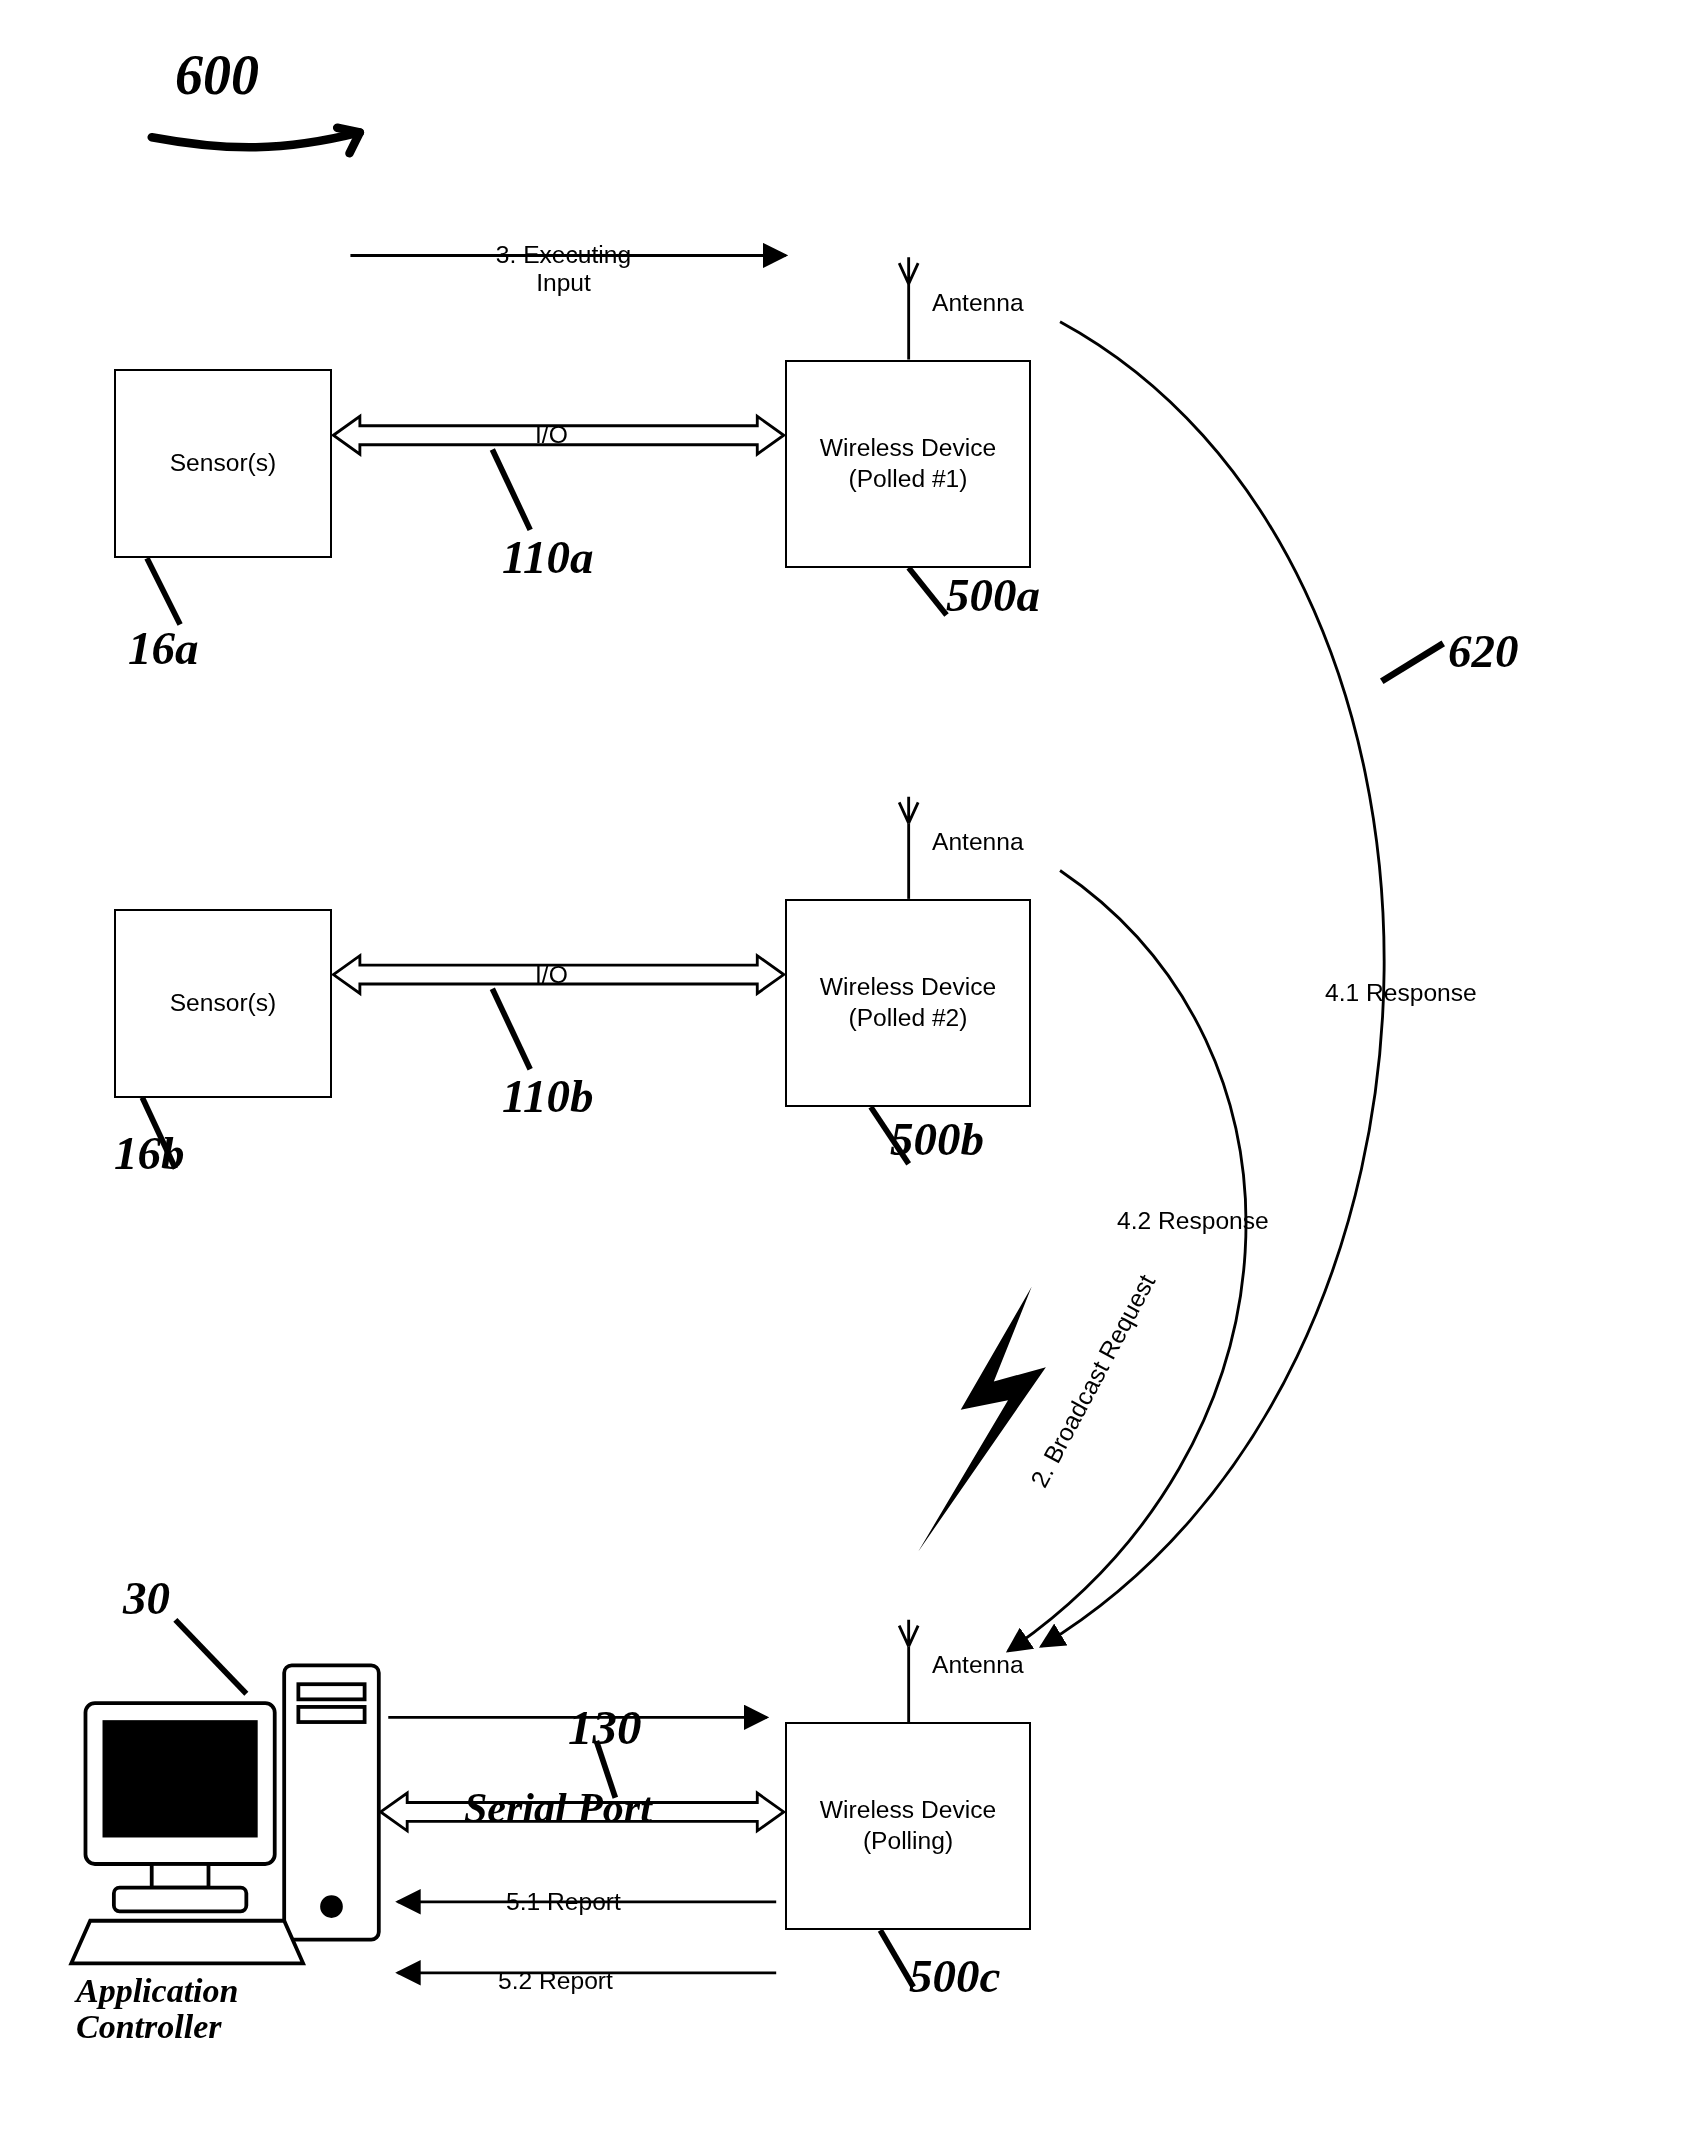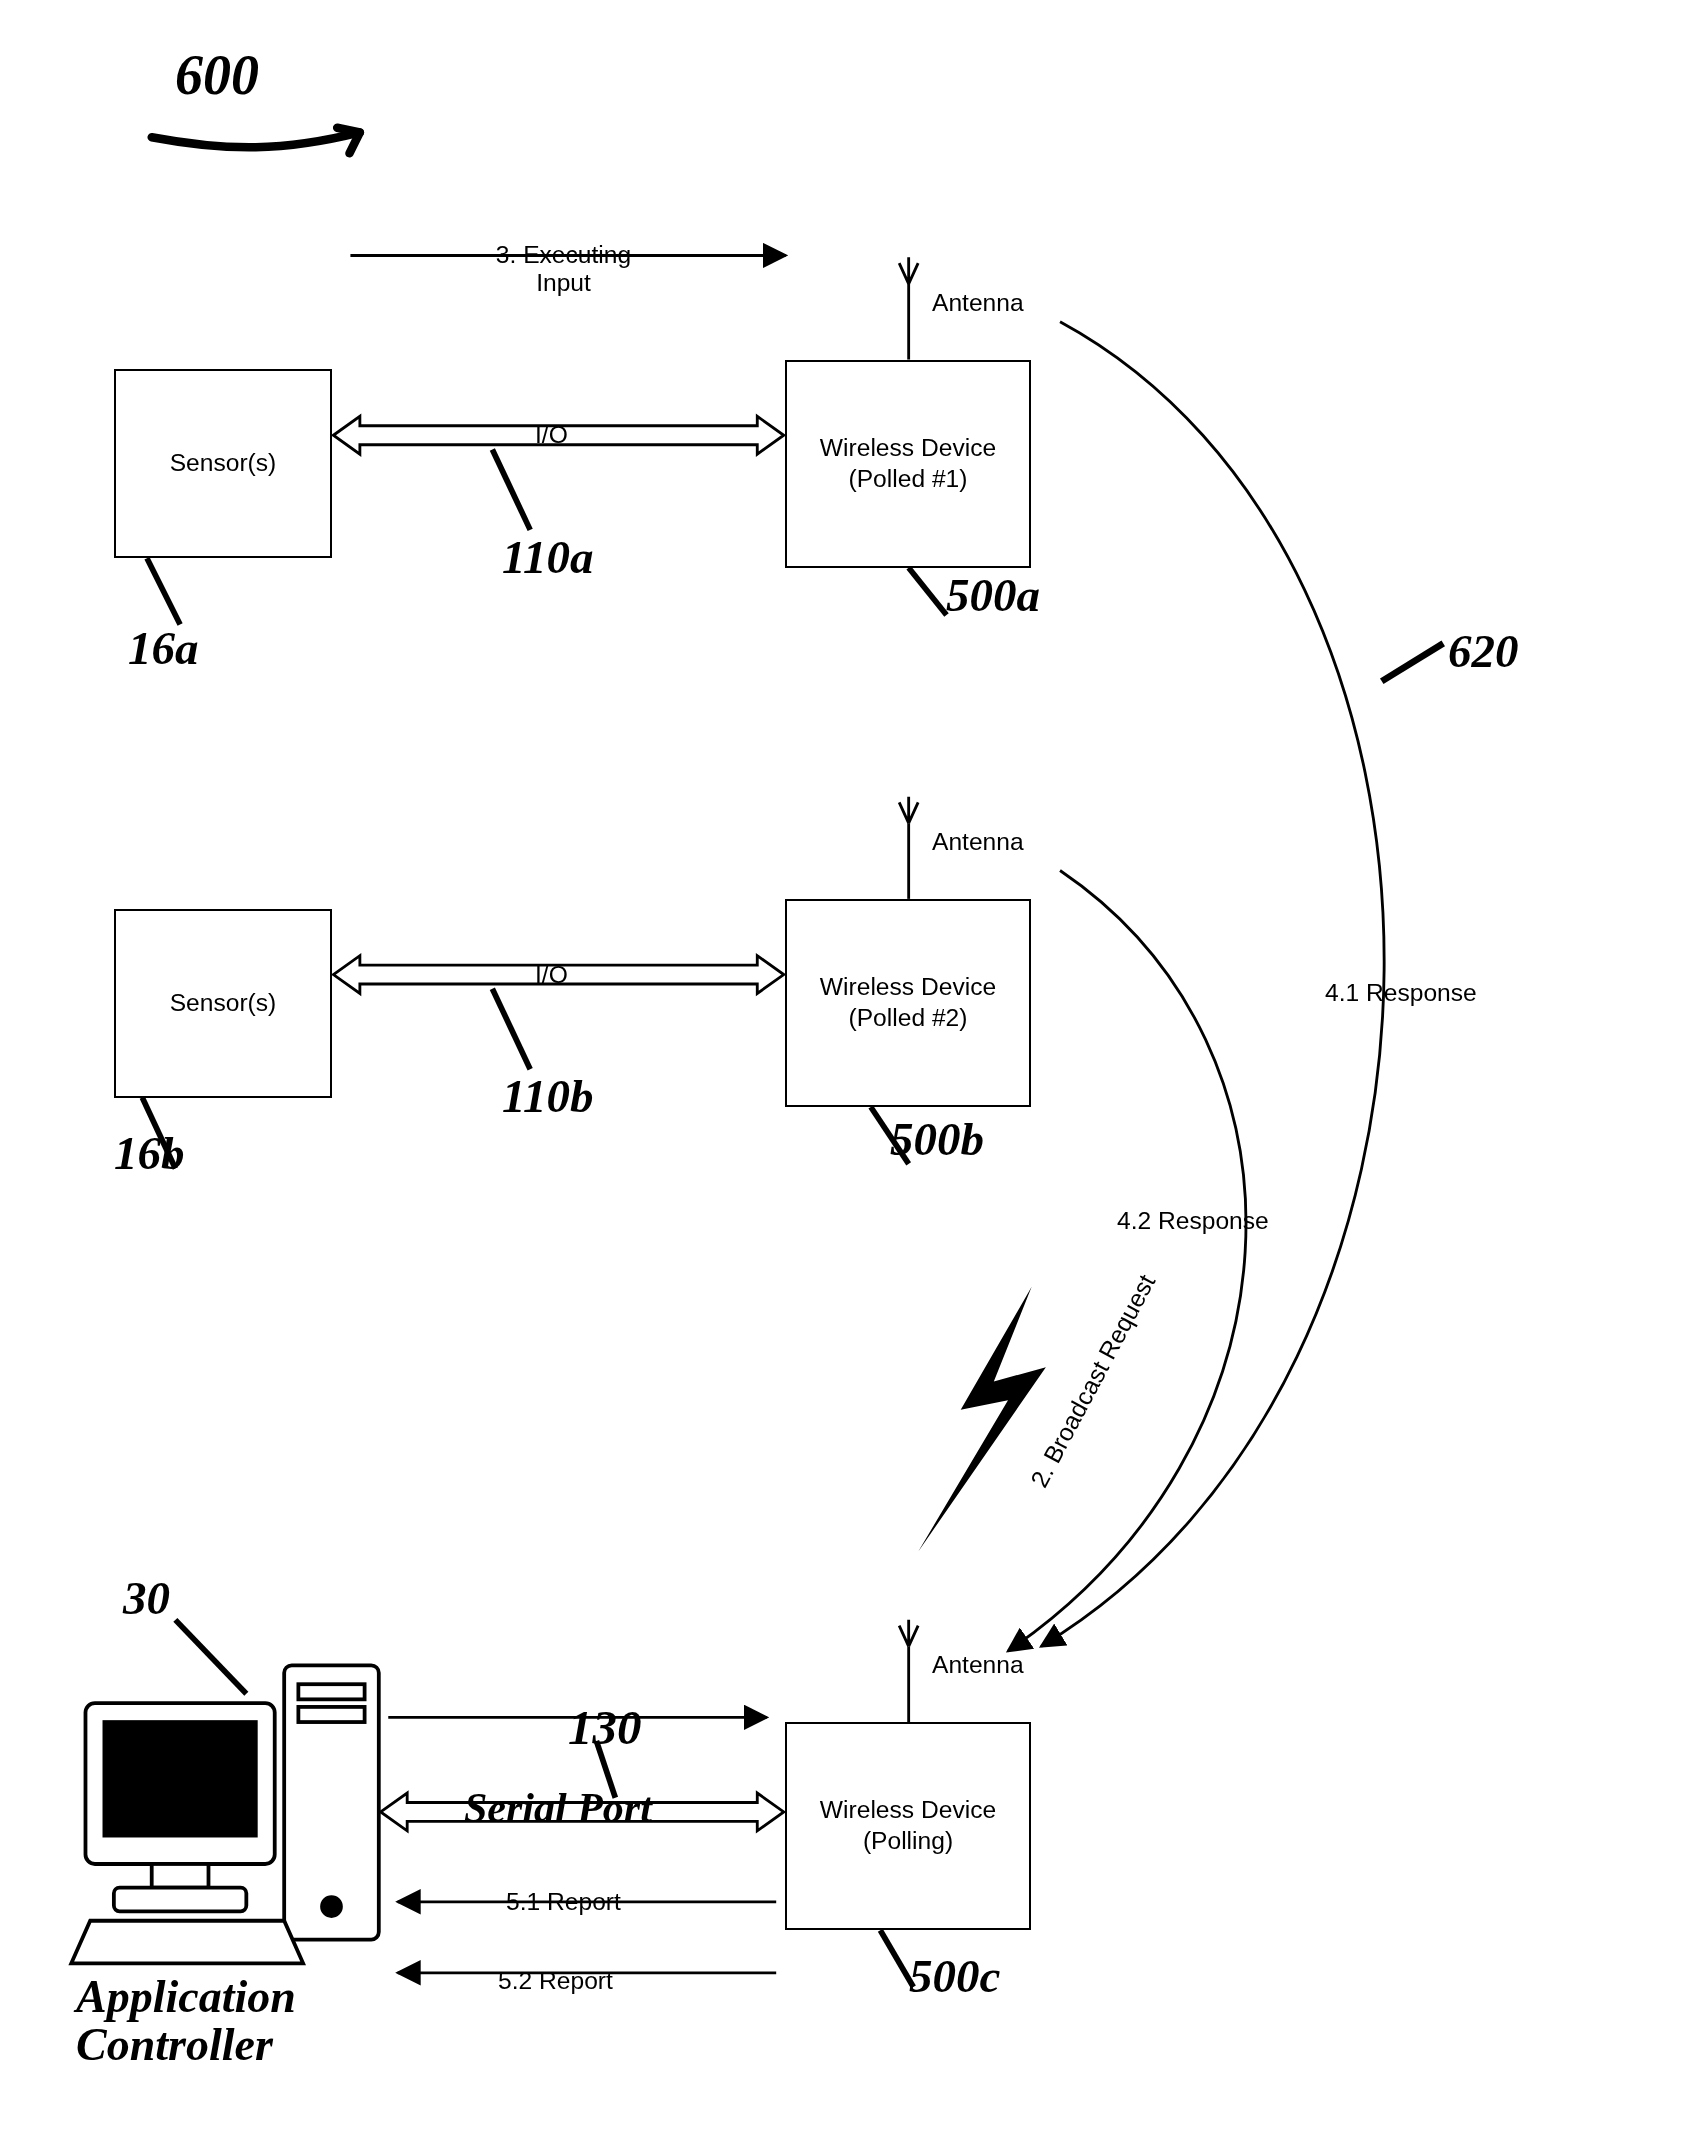--- a/index.html
+++ b/index.html
@@ -191,17 +191,17 @@
   <div class="label" style="left:498px; top:1959px;margin-top:8px;">5.2 Report</div>
 
   <div class="label rot" style="left:975px; top:1367px; transform:rotate(-62deg);">2. Broadcast Request</div>
 
   <div class="label" style="left:1325px; top:979px;">4.1 Response</div>
   <div class="label" style="left:1117px; top:1207px;">4.2 Response</div>
 
   <div class="hand" style="left:1448px; top:624px;">620</div>
 
   <div class="hand" style="left:123px; top:1571px;">30</div>
-  <div class="hand" style="left:76px; top:1973px; font-size:46px; white-space:pre-line; line-height:1.05;font-style:italic;">Application
+  <div class="hand" style="left:76px; top:1973px; font-size:34px; white-space:pre-line; line-height:1.05;font-style:italic;">Application
 Controller</div>
 
 </div>
 
 
 </body></html>

